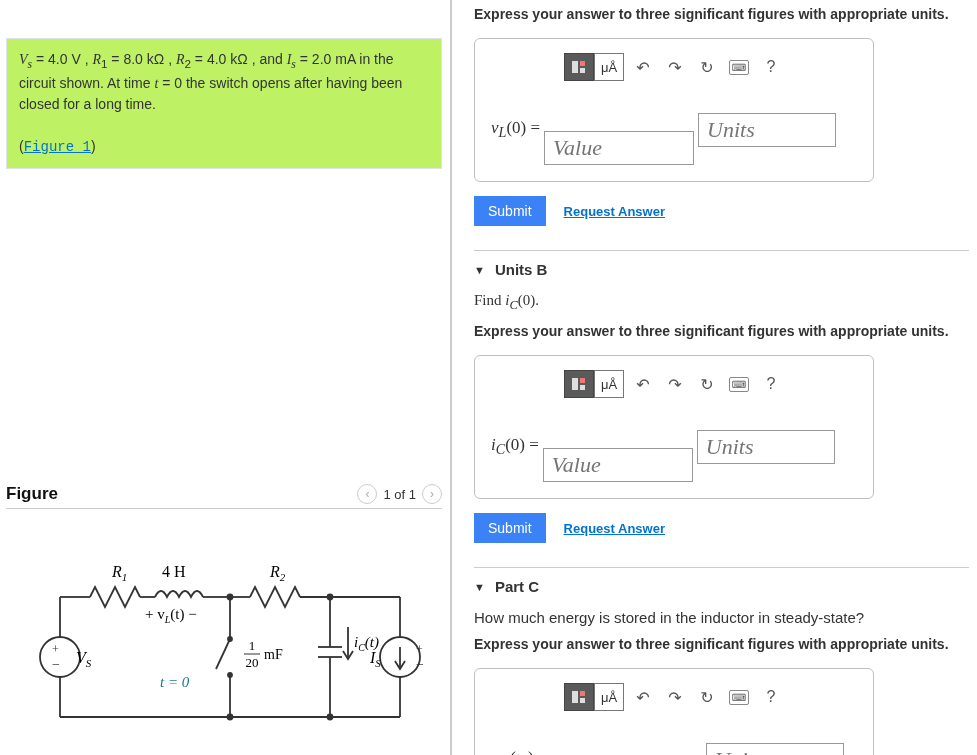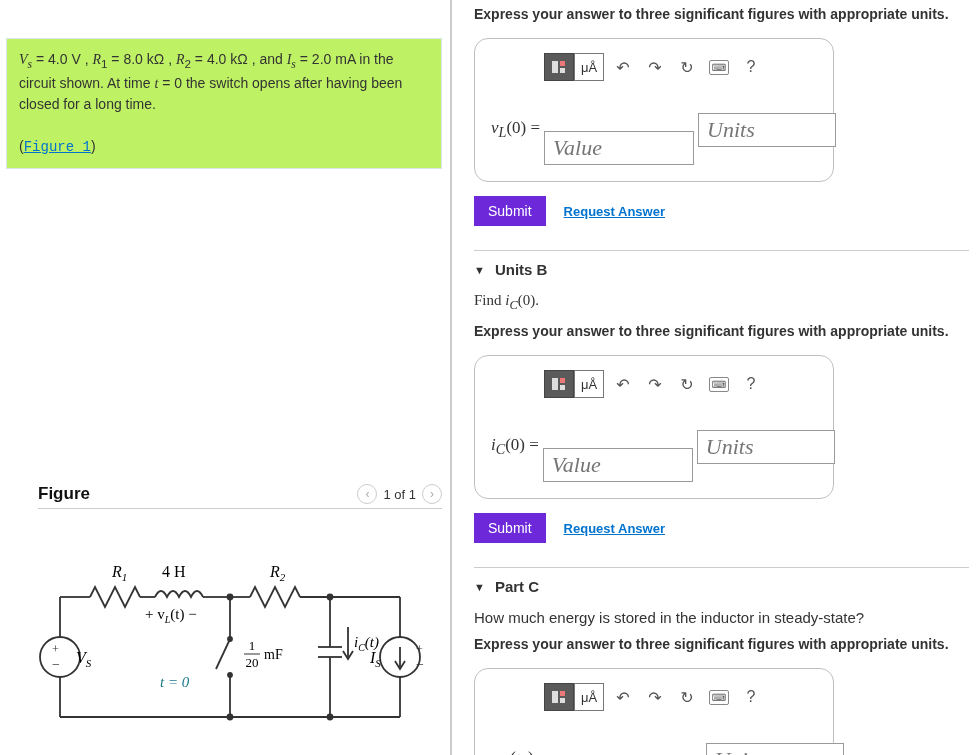--- a/index.html
+++ b/index.html
@@ -4,43 +4,43 @@
 <style>
   * { box-sizing: border-box; margin: 0; padding: 0; }
   body { font-family: Arial, Helvetica, sans-serif; font-size: 14px; color: #333; background: #fff; width: 977px; height: 755px; overflow: hidden; }
   .container { display: flex; width: 100%; height: 100%; }
   .left-col { width: 450px; padding: 0 8px 0 6px; }
   .right-col { flex: 1; border-left: 2px solid #ccc; padding: 0 8px 0 22px; }
   .problem-box { background: #bef264; border: 1px solid #dbe4e8; padding: 10px 12px; margin-top: 38px; font-size: 14px; line-height: 1.5; }
   .problem-box a { color: #0073cf; text-decoration: underline; font-family: Liberation Mono, monospace; }
   .math-i { font-style: italic; font-family: 'Times New Roman', serif; }
   .figure-section { margin-top: 315px; }
-  .figure-header { display: flex; justify-content: space-between; align-items: center; border-bottom: 1px solid #ccc; padding-bottom: 4px; margin-left: 32px; }
+  .figure-header { display: flex; justify-content: space-between; align-items: center; border-bottom: 1px solid #ccc; padding-bottom: 4px; }
   .figure-title { font-size: 17px; font-weight: bold; color: #111; }
   .pager { display: flex; align-items: center; gap: 6px; font-size: 13px; color: #333; }
   .pager-btn { width: 20px; height: 20px; border: 1px solid #ccc; border-radius: 50%; display: flex; align-items: center; justify-content: center; color: #aaa; cursor: pointer; font-size: 12px; background: #fff; }
   .circuit { margin-top: 48px; padding-left: 24px; }
   .part-block { margin-bottom: 24px; }
   .find-text { font-size: 15px; margin-bottom: 10px; font-family: 'Times New Roman', serif; }
   .instruct { font-size: 14px; font-weight: bold; margin-bottom: 16px; }
-  .answer-box { border: 1px solid #bfbfbf; border-radius: 14px; padding: 14px 16px 16px 16px; width: 360px; }
+  .answer-box { border: 1px solid #bfbfbf; border-radius: 6px; padding: 14px 16px 16px 16px; width: 400px; }
   .toolbar { display: flex; align-items: center; gap: 6px; margin-bottom: 14px; justify-content: center; }
   .tb-group { display: flex; }
   .tb-btn { width: 30px; height: 28px; border: 1px solid #777; display: flex; align-items: center; justify-content: center; font-size: 13px; cursor: pointer; }
   .tb-btn.dark { background: #5a5a5a; color: #fff; border-color: #444; }
   .tb-btn.light { background: #fff; color: #333; }
   .tb-icon { width: 26px; height: 26px; display: flex; align-items: center; justify-content: center; cursor: pointer; font-size: 16px; color: #555; }
   .tb-kbd { border: 1px solid #888; border-radius: 2px; font-size: 10px; padding: 1px 2px; }
   .input-row { display: flex; align-items: center; gap: 4px; }
   .lhs { font-family: 'Times New Roman', serif; font-size: 17px; white-space: nowrap; }
   .val-input, .unit-input { height: 34px; border: 1px solid #999; padding: 0 8px; font-family: 'Times New Roman', serif; font-size: 22px; color: #888; font-style: italic; }
   .val-input { width: 150px; margin-top: 36px; }
   .unit-input { width: 138px; }
   .submit-row { display: flex; align-items: center; gap: 18px; margin-top: 14px; }
-  .submit-btn { background: #6d28d9; color: #fff; border: none; padding: 7px 14px; font-size: 14px; cursor: pointer; }
+  .submit-btn { background: #3b82f6; color: #fff; border: none; padding: 7px 14px; font-size: 14px; cursor: pointer; }
   .req-link { color: #0073cf; text-decoration: underline; font-size: 13px; font-weight: bold; cursor: pointer; }
   .part-header { display: flex; align-items: center; gap: 10px; font-weight: bold; font-size: 15px; border-top: 1px solid #ccc; padding-top: 10px; margin-top: 22px; margin-bottom: 14px; }
   .disclosure { font-size: 11px; color: #333; cursor: pointer; }
   .right-top { margin-top: 6px; }
   .fig-svg { font-family: 'Times New Roman', serif; }
 </style>
 </head>
 <body>
 
 <div class="container">

